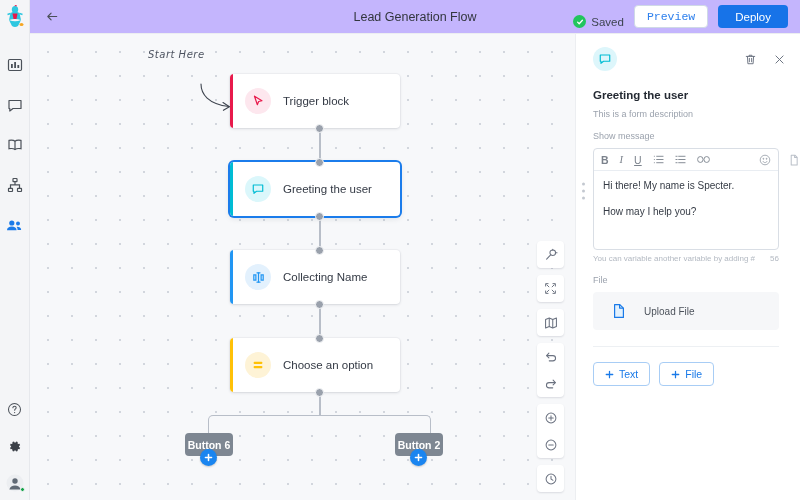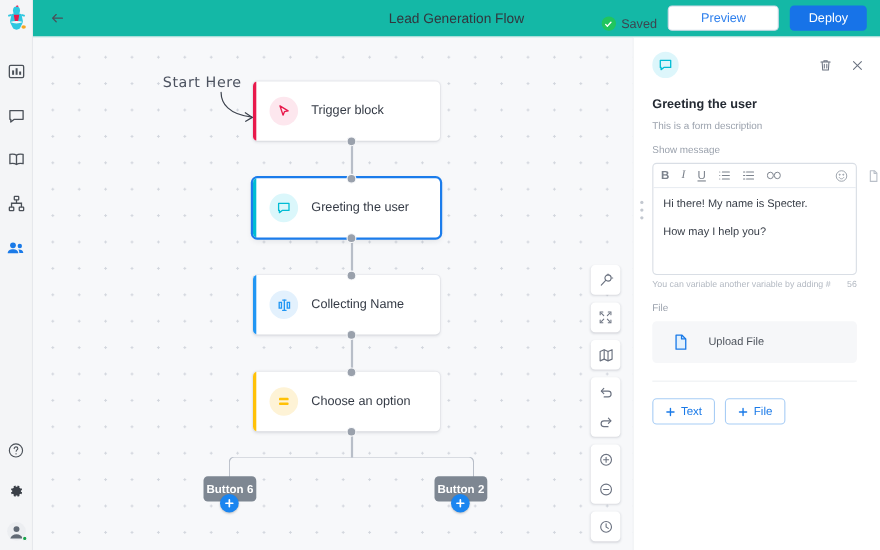--- a/index.html
+++ b/index.html
@@ -20,48 +20,48 @@
   .rail-top { margin-top:22px; display:flex; flex-direction:column; gap:22px; align-items:center; }
   .rail-ic { width:18px; height:18px; display:flex; align-items:center; justify-content:center; cursor:pointer; }
   .rail-bottom { position:absolute; bottom:8px; display:flex; flex-direction:column; gap:19px; align-items:center; }
   .avatar-wrap { position:relative; width:18px; height:18px; }
   .avatar-dot { position:absolute; right:-1px; bottom:0px; width:5px; height:5px; border-radius:50%;
     background:#16a34a; border:1px solid #f4f5f7; }
 
   
   .header {
     position:absolute; left:30px; top:0; width:770px; height:34px;
-    background:#14b8a6; border-bottom:1px solid #eceef1;
+    background:#c4b5fd; border-bottom:1px solid #eceef1;
     display:flex; align-items:center;
   }
   .back-btn { width:26px; height:26px; margin-left:9px; display:flex; align-items:center;
     justify-content:center; cursor:pointer; color:#4a4f58; }
   .flow-title { position:absolute; left:0; right:0; text-align:center; font-size:12.5px;
     color:#32363e; pointer-events:none; }
   .hdr-right { margin-left:auto; display:flex; align-items:flex-end; gap:10px; padding-right:12px; }
   .saved { display:flex; align-items:center; gap:5px; font-size:11.5px; color:#3d4450; }
   .check { width:13px; height:13px; border-radius:50%; background:#21c55d;
     display:flex; align-items:center; justify-content:center; }
-  .btn-preview { height:23px; padding:0 29px; border:1px solid #cfd9e6; border-radius:4px;
+  .btn-preview { height:23px; padding:0 12px; border:1px solid #cfd9e6; border-radius:4px;
     background:#fff; color:#2f80ed; font-size:11.5px; cursor:pointer;
-    display:flex; align-items:center; font-family:Liberation Sans, sans-serif; }
+    display:flex; align-items:center; font-family:Liberation Mono, monospace; }
   .btn-deploy { height:23px; padding:0 17px; border:none; border-radius:4px;
     background:#1773e8; color:#fff; font-size:11.5px; cursor:pointer;
     display:flex; align-items:center; font-family:inherit; }
 
   
   .canvas {
     position:absolute; left:30px; top:34px; width:545px; height:466px;
     background-color:#f7f8fa;
     background-image:radial-gradient(#d2d6dd 1px, transparent 1px);
     background-size:24px 24px; background-position:6px 6px;
     overflow:hidden;
   }
-  .start-here { position:absolute; left:118px; top:34px; font-size:13px; color:#4d5360;
-    font-family:"DejaVu Sans", sans-serif; letter-spacing:.5px; }
+  .start-here { position:absolute; left:118px; top:15px; font-size:10px; color:#4d5360;
+    font-family:"DejaVu Sans", sans-serif; font-style:italic; letter-spacing:.5px; }
   .start-arrow { position:absolute; left:168px; top:48px; }
 
   .node {
     position:absolute; width:170px; height:54px; background:#fff; border-radius:4px;
     box-shadow:0 1px 3px rgba(26,34,51,.13), 0 0 0 1px rgba(26,34,51,.03);
     display:flex; align-items:center; overflow:hidden; cursor:pointer;
   }
   .node .accent { position:absolute; left:0; top:0; width:3px; height:100%; }
   .node.sel { box-shadow:0 0 0 2px #1b7ceb, 0 2px 6px rgba(26,34,51,.14); }
   .node-ic { width:26px; height:26px; border-radius:50%; margin-left:15px;

